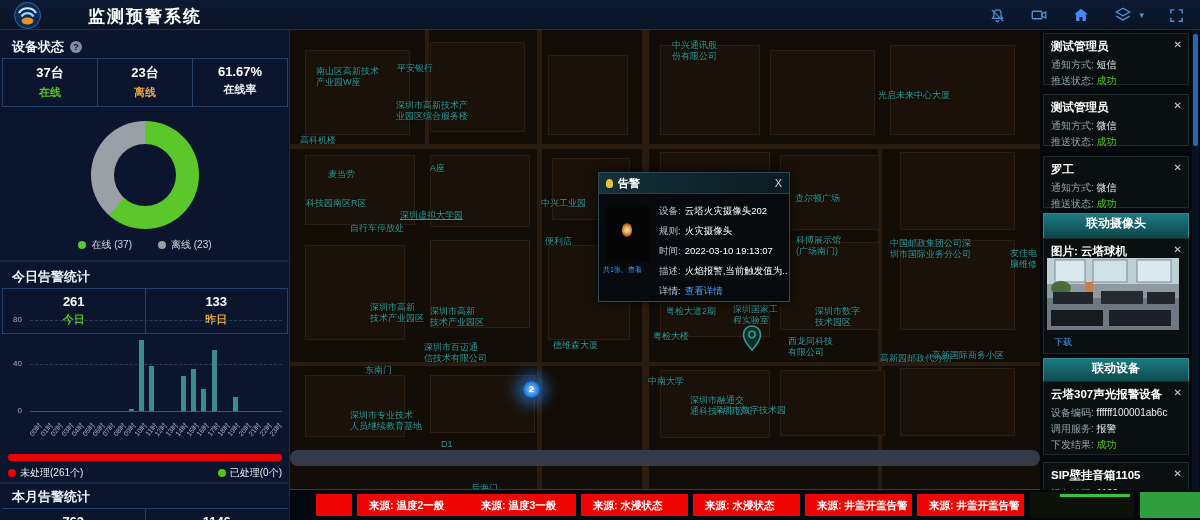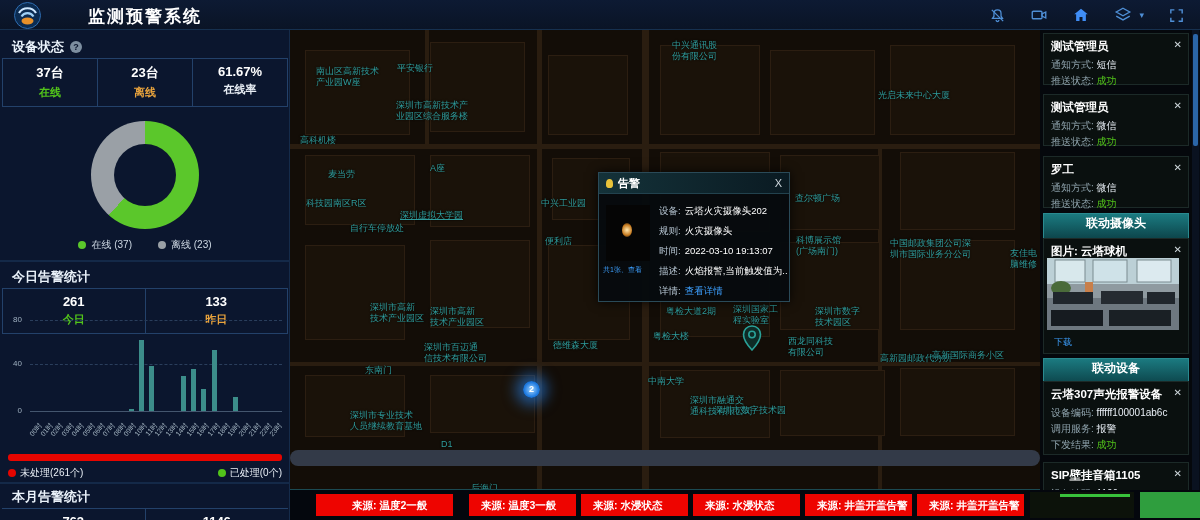--- a/index.html
+++ b/index.html
@@ -596,21 +596,21 @@
       <div class="nrow"><span class="lab">设备编码:</span> <span class="val">1106</span></div>
     </div>
   </div>
 
   <div class="sbar"></div>
   <div class="sthumb"></div>
 
   <div class="bottom">
     <div class="stub" style="left:26px;width:36px"></div>
     <div id="chips">
-        <div class="chip" style="left: 50px; width: 113px;">来源: 温度2一般</div>
+        <div class="chip" style="left: 67px; width: 113px;">来源: 温度2一般</div>
         <div class="chip" style="left: 179px; width: 107px;">来源: 温度3一般</div>
         <div class="chip" style="left: 291px; width: 107px;">来源: 水浸状态</div>
         <div class="chip" style="left: 403px; width: 107px;">来源: 水浸状态</div>
         <div class="chip" style="left: 515px; width: 107px;">来源: 井盖开盖告警</div>
         <div class="chip" style="left: 627px; width: 107px;">来源: 井盖开盖告警</div>
       </div>
     <div class="bthumb1">
         <div class="gl"></div>
       </div>
     <div class="bthumb2"></div>

